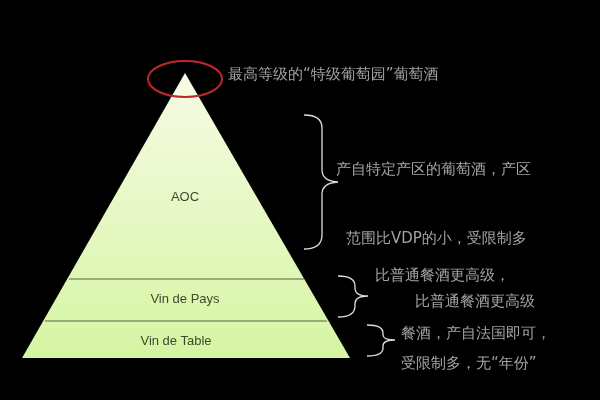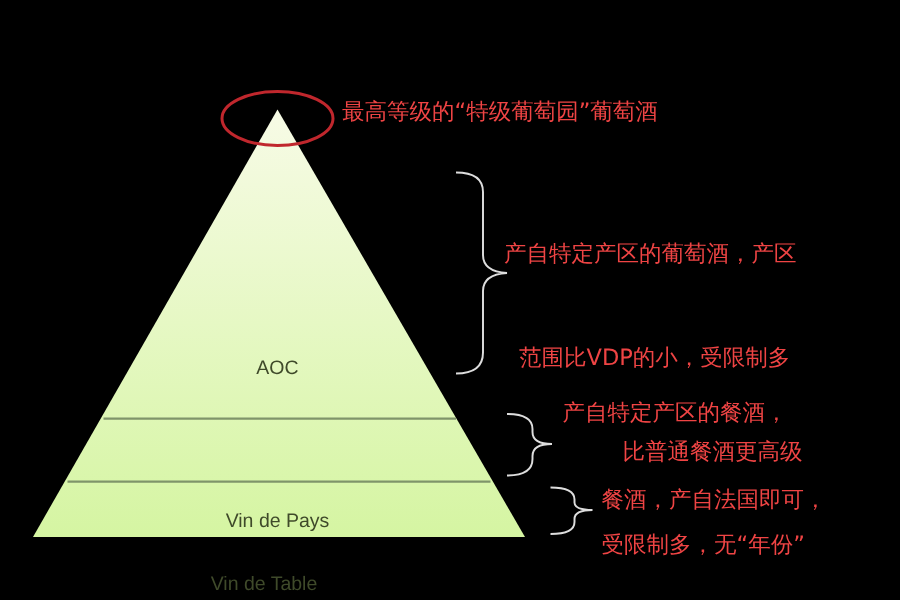--- a/index.html
+++ b/index.html
@@ -1,19 +1,19 @@
 <!DOCTYPE html>
 <html><head>
 <meta charset="utf-8">
 <style>
   html, body { margin:0; padding:0; background:#000; }
   body { width:600px; height:400px; position:relative; overflow:hidden; font-family:"DejaVu Sans", sans-serif; }
   svg.main { position:absolute; left:0; top:0; }
-  .lbl { position:absolute; color:#ef4444; font-size:15px; line-height:23px; white-space:nowrap; }
-  .tier { position:absolute; color:#3f4a2a; font-size:13px; font-family:"Liberation Sans", sans-serif; text-align:center;margin-top:48px; }
+  .lbl { position:absolute; color:#a3a3a3; font-size:15px; line-height:23px; white-space:nowrap; }
+  .tier { position:absolute; color:#3f4a2a; font-size:13px; font-family:"Liberation Sans", sans-serif; text-align:center; }
 </style>
 </head>
 <body>
 
 <svg class="main" width="600" height="400">
   <defs>
     <linearGradient id="g" x1="0" y1="0" x2="0" y2="1">
       <stop offset="0" stop-color="#f7fbe6"></stop>
       <stop offset="1" stop-color="#d5f5a2"></stop>
     </linearGradient>
@@ -28,16 +28,16 @@
   <path d="M367,325 Q383,325 383,333 L383,335 Q383,340 395,340 Q383,340 383,346 L383,348 Q383,356 367,356" fill="none" stroke="#ddd" stroke-width="1.3"></path>
 </svg>
 
 <div class="tier" style="left:135px;top:189px;width:100px;">AOC</div>
 <div class="tier" style="left:135px;top:291px;width:100px;">Vin de Pays</div>
 <div class="tier" style="left:126px;top:333px;width:100px;">Vin de Table</div>
 
 <div class="lbl" style="left:228px;top:63px;">最高等级的“特级葡萄园”葡萄酒</div>
 <div class="lbl" style="left:336px;top:158px;">产自特定产区的葡萄酒，产区</div>
 <div class="lbl" style="left:346px;top:184px;margin-top:43px;">范围比VDP的小，受限制多</div>
-<div class="lbl" style="left:375px;top:264px;">产自特定产区的餐酒，</div>
+<div class="lbl" style="left:375px;top:264px;">比普通餐酒更高级，</div>
 <div class="lbl" style="left:375px;top:290px;margin-left:40px;">比普通餐酒更高级</div>
 <div class="lbl" style="left:401px;top:322px;">餐酒，产自法国即可，</div>
 <div class="lbl" style="left:401px;top:352px;">受限制多，无“年份”</div>
 
 </body></html>

